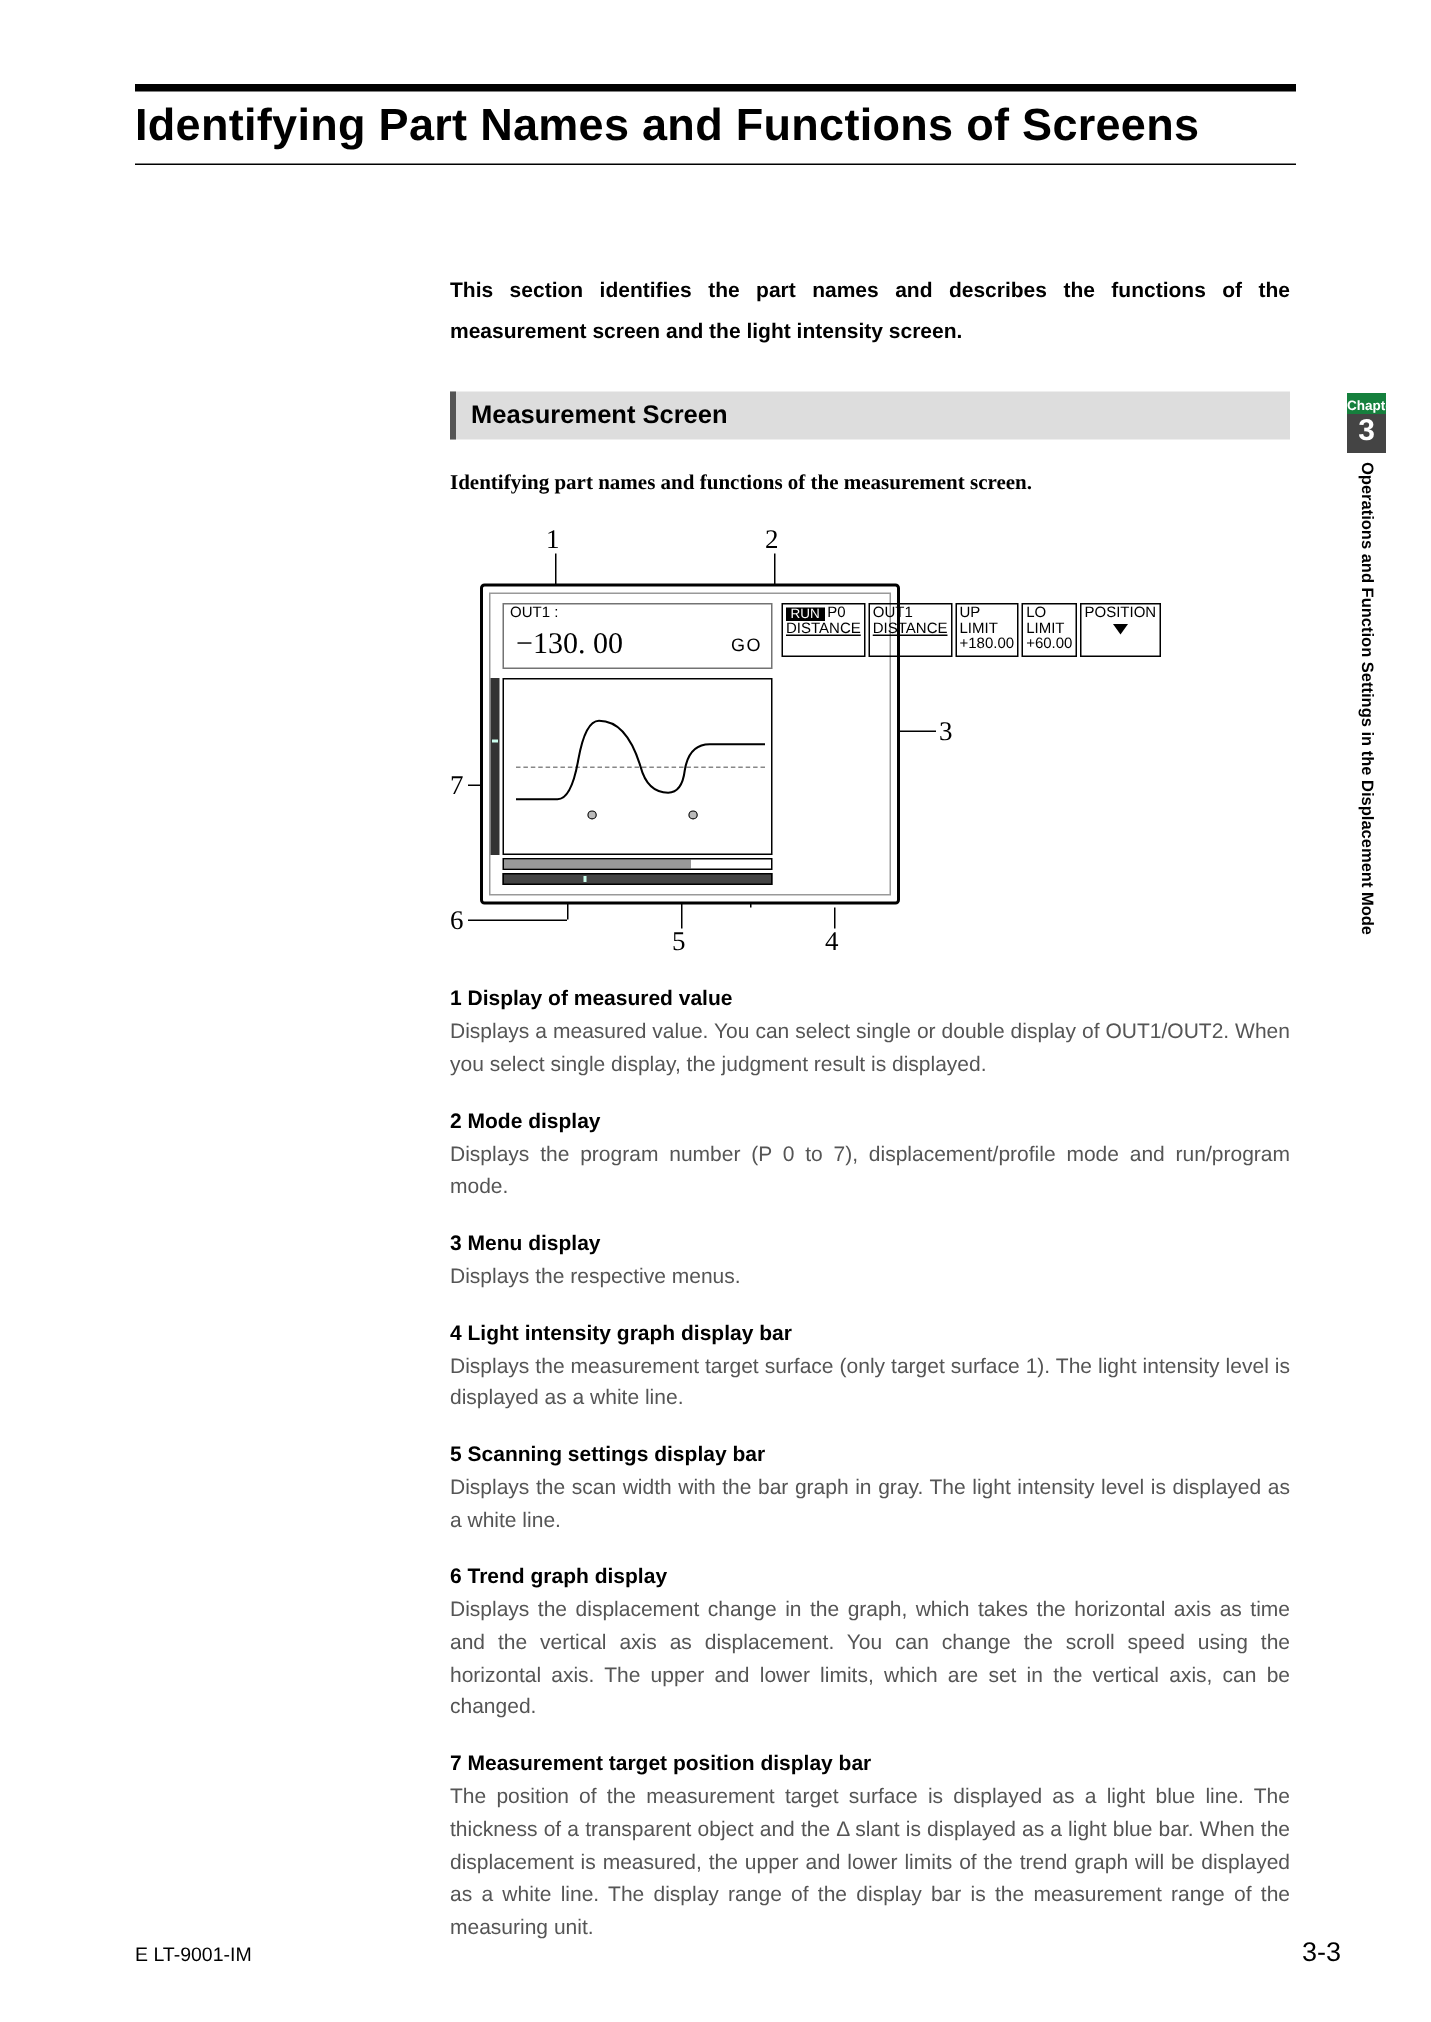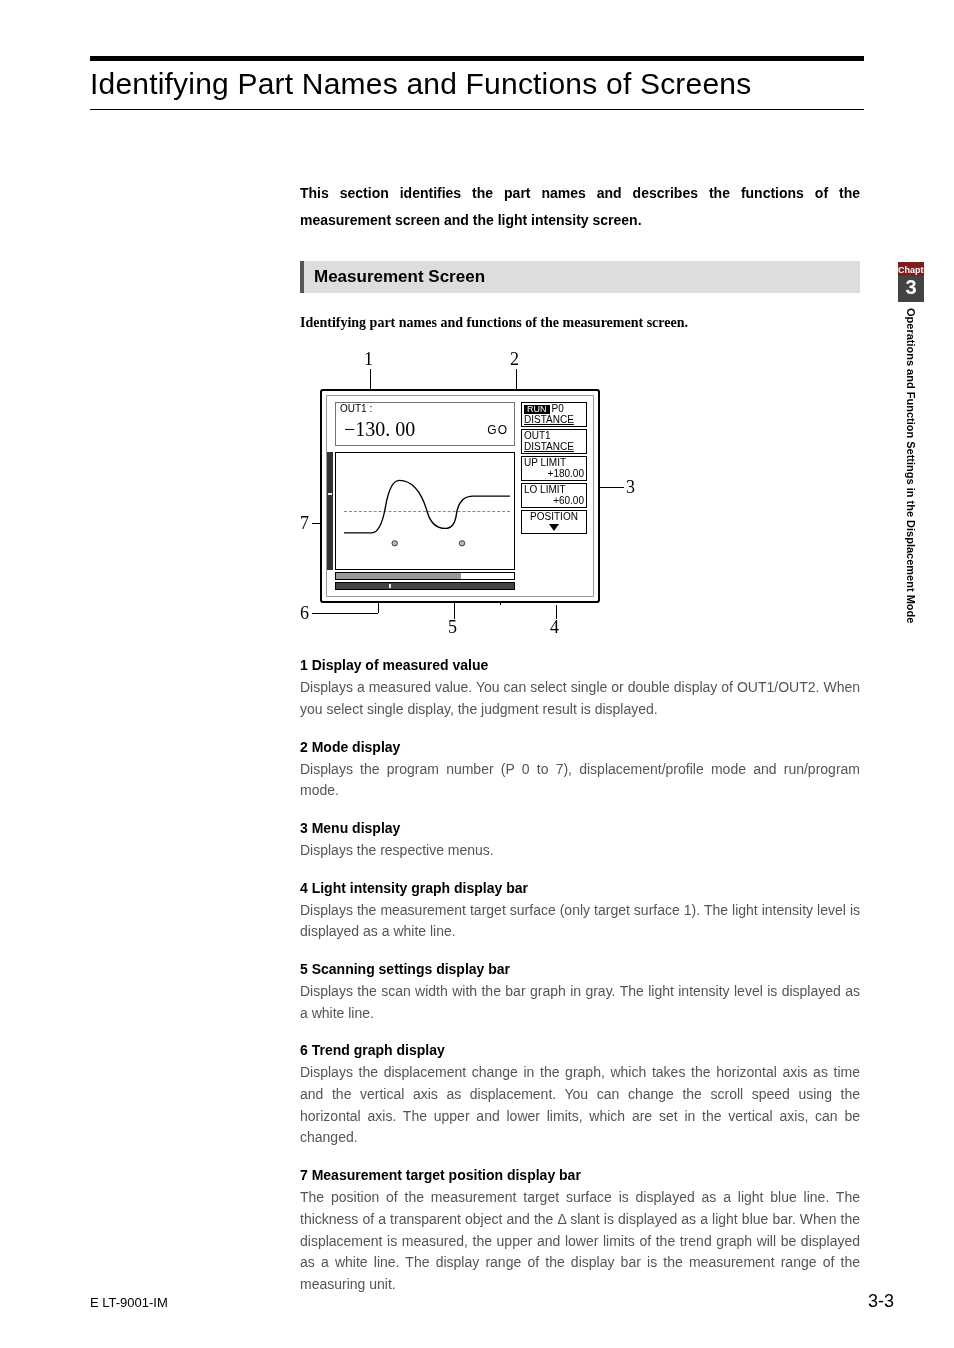--- a/index.html
+++ b/index.html
@@ -14,21 +14,21 @@
   .page {
     padding: 56px 90px 40px 90px;
     position: relative;
   }
   .title-rule-top {
     border-top: 5px solid #000;
     margin-bottom: 6px;
   }
   .page-title {
     font-size: 30px;
-    font-weight: normal;
+    font-weight: bold;
     letter-spacing: 0.2px;
     padding-bottom: 8px;
     border-bottom: 1px solid #000;
   }
   .content {
     margin-left: 210px;
     margin-top: 70px;
     width: 560px;
   }
   .intro {
@@ -101,21 +101,21 @@
   }
   .hdr-go {
     position: absolute; right: 6px; bottom: 8px;
     font-family: "Arial Narrow", Arial, sans-serif;
     font-size: 12px; letter-spacing: 1px;
   }
   
   .side {
     position: absolute;
     right: 6px; top: 6px; width: 66px;
-    display: flex; flex-direction: column; gap: 2px;
+    display: flex; flex-direction: row; gap: 2px;
   }
   .sbox {
     border: 1px solid #000;
     font-family: "Arial Narrow", Arial, sans-serif;
     font-size: 10px;
     line-height: 1.05;
     padding: 1px 2px;
     text-align: left;
   }
   .sbox .toprow { display:flex; gap:2px; align-items:center; }
@@ -151,21 +151,21 @@
   .item-title { font-size: 14px; font-weight: bold; margin-bottom: 4px; }
   .item-body { font-size: 14px; color: #555; line-height: 1.55; text-align: justify; }
 
   
   .sidetab {
     position: absolute;
     right: 30px; top: 262px;
     width: 26px; height: 420px;
   }
   .tab-chapter {
-    background: #7f1d1d; color: #fff;
+    background: #15803d; color: #fff;
     font-size: 9px; text-align: center;
     padding: 3px 0 1px 0;
     font-weight: bold;
   }
   .tab-num {
     background: #444; color: #fff;
     font-size: 20px; font-weight: bold;
     text-align: center;
     padding-bottom: 3px;
   }

